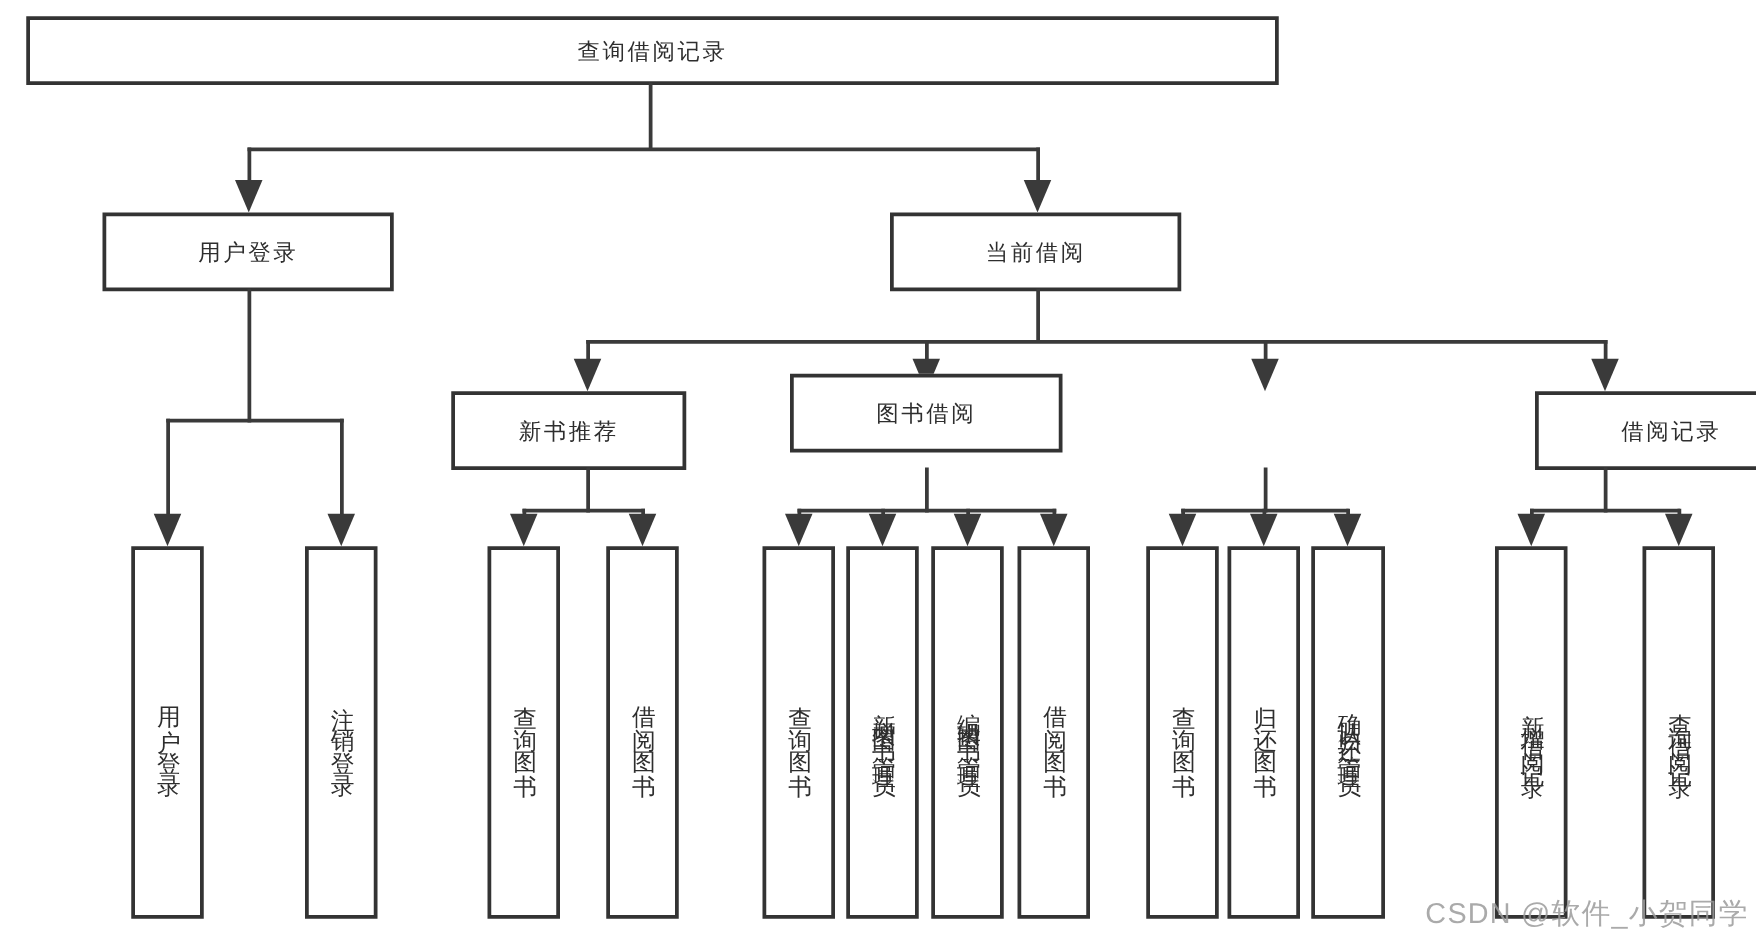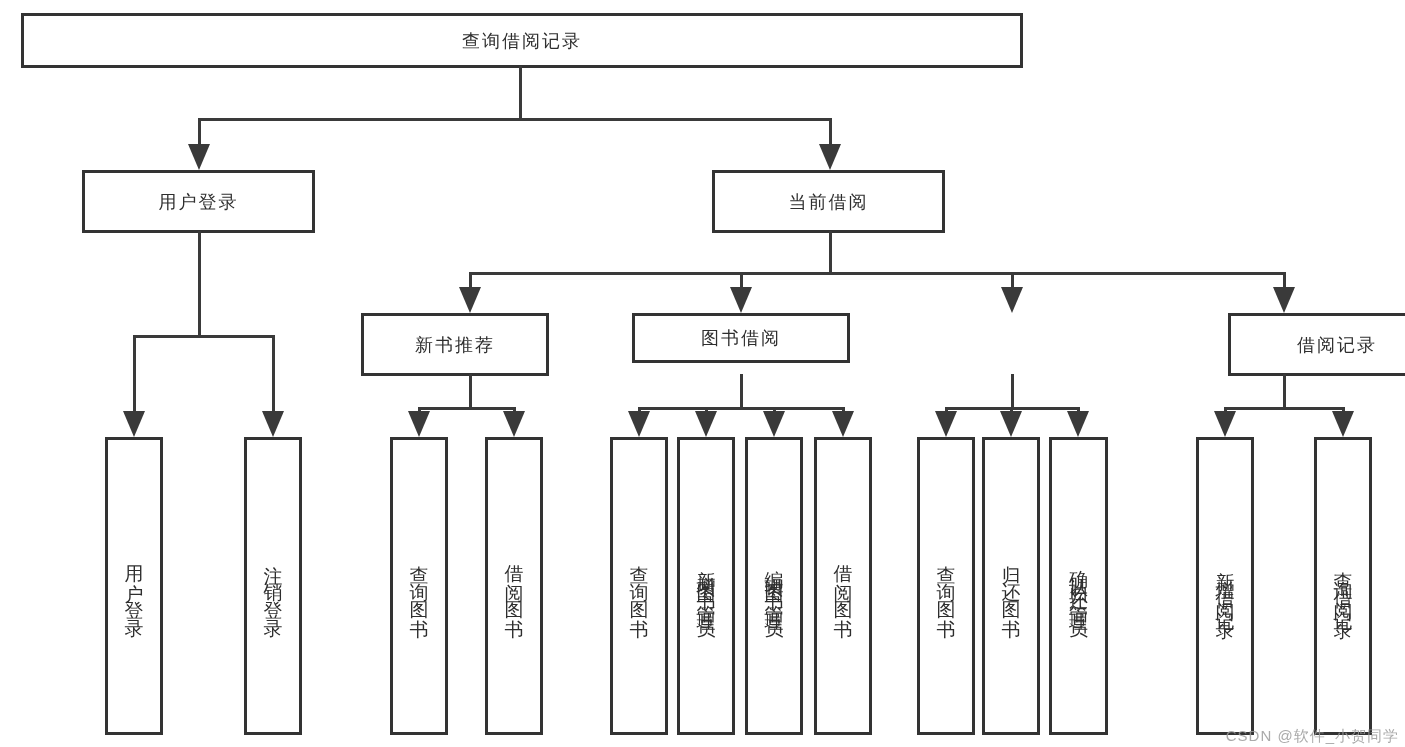--- a/index.html
+++ b/index.html
@@ -36,21 +36,21 @@
     position:absolute;width:0;height:0;
     border-left:11px solid transparent;
     border-right:11px solid transparent;
     border-top:26px solid #3a3a3a;
   }
 
   .watermark{
     position:absolute;
     right:6px;
     bottom:1px;
-    font-size:15px;
+    font-size:23px;
     letter-spacing:1px;
     color:rgba(155,155,155,0.85);
     z-index:10;
     white-space:nowrap;
     text-align:center;
   }
 </style>
 </head>
 <body>
 
@@ -88,21 +88,21 @@
   <div class="vline" style="left:740px;top:272px;height:19px;"></div>
   <div class="arrowhead" style="left:730px;top:287px;"></div>
   <div class="vline" style="left:1011px;top:272px;height:19px;"></div>
   <div class="arrowhead" style="left:1001px;top:287px;"></div>
   <div class="vline" style="left:1283px;top:272px;height:19px;"></div>
   <div class="arrowhead" style="left:1273px;top:287px;"></div>
 
   <div class="box" style="left:361px;top:313px;width:188px;height:63px;">
     <span class="h-label">新书推荐</span>
   </div>
-  <div class="box" style="left:632px;top:313px;width:218px;height:50px;">
+  <div class="box" style="left:632px;top:299px;width:218px;height:63px;">
     <span class="h-label">图书借阅</span>
   </div>
   <div class="box" style="left:1228px;top:313px;width:218px;height:63px;">
     <span class="h-label">借阅记录</span>
   </div>
 
   <div class="vline" style="left:469px;top:374px;height:36px;"></div>
   <div class="hline" style="left:418px;top:407px;width:98px;"></div>
   <div class="vline" style="left:418px;top:407px;height:8px;"></div>
   <div class="arrowhead" style="left:408px;top:411px;"></div>

